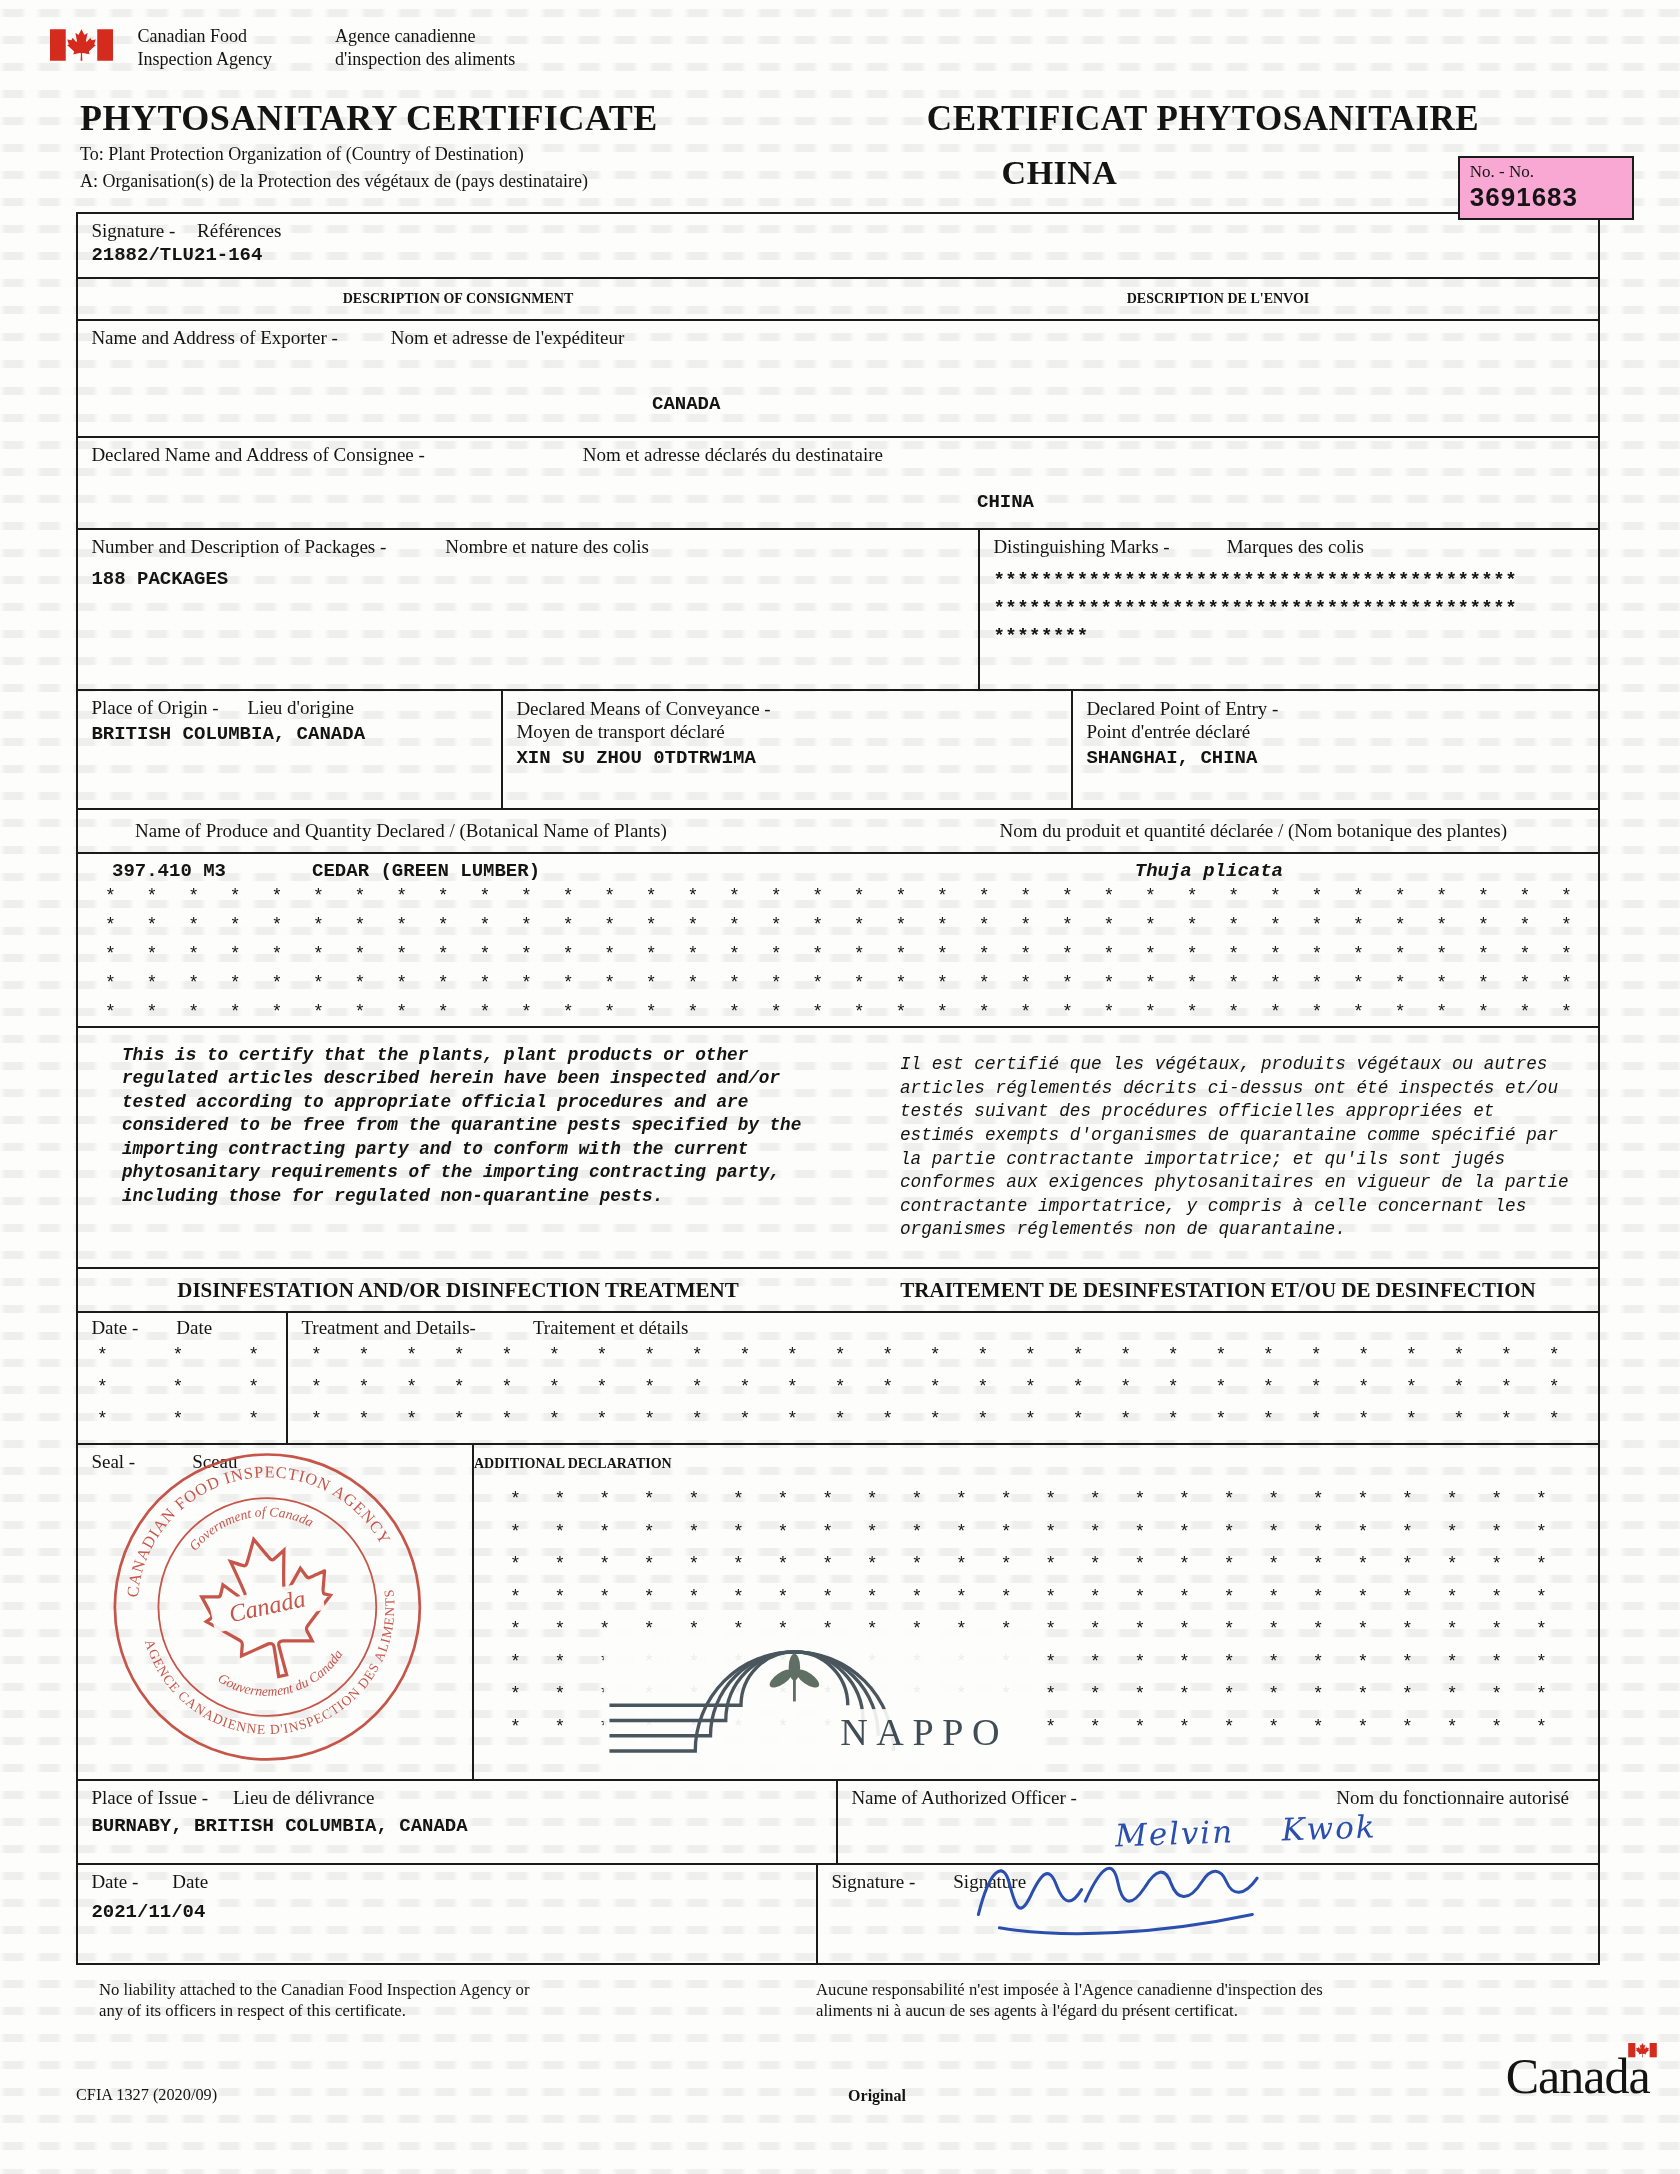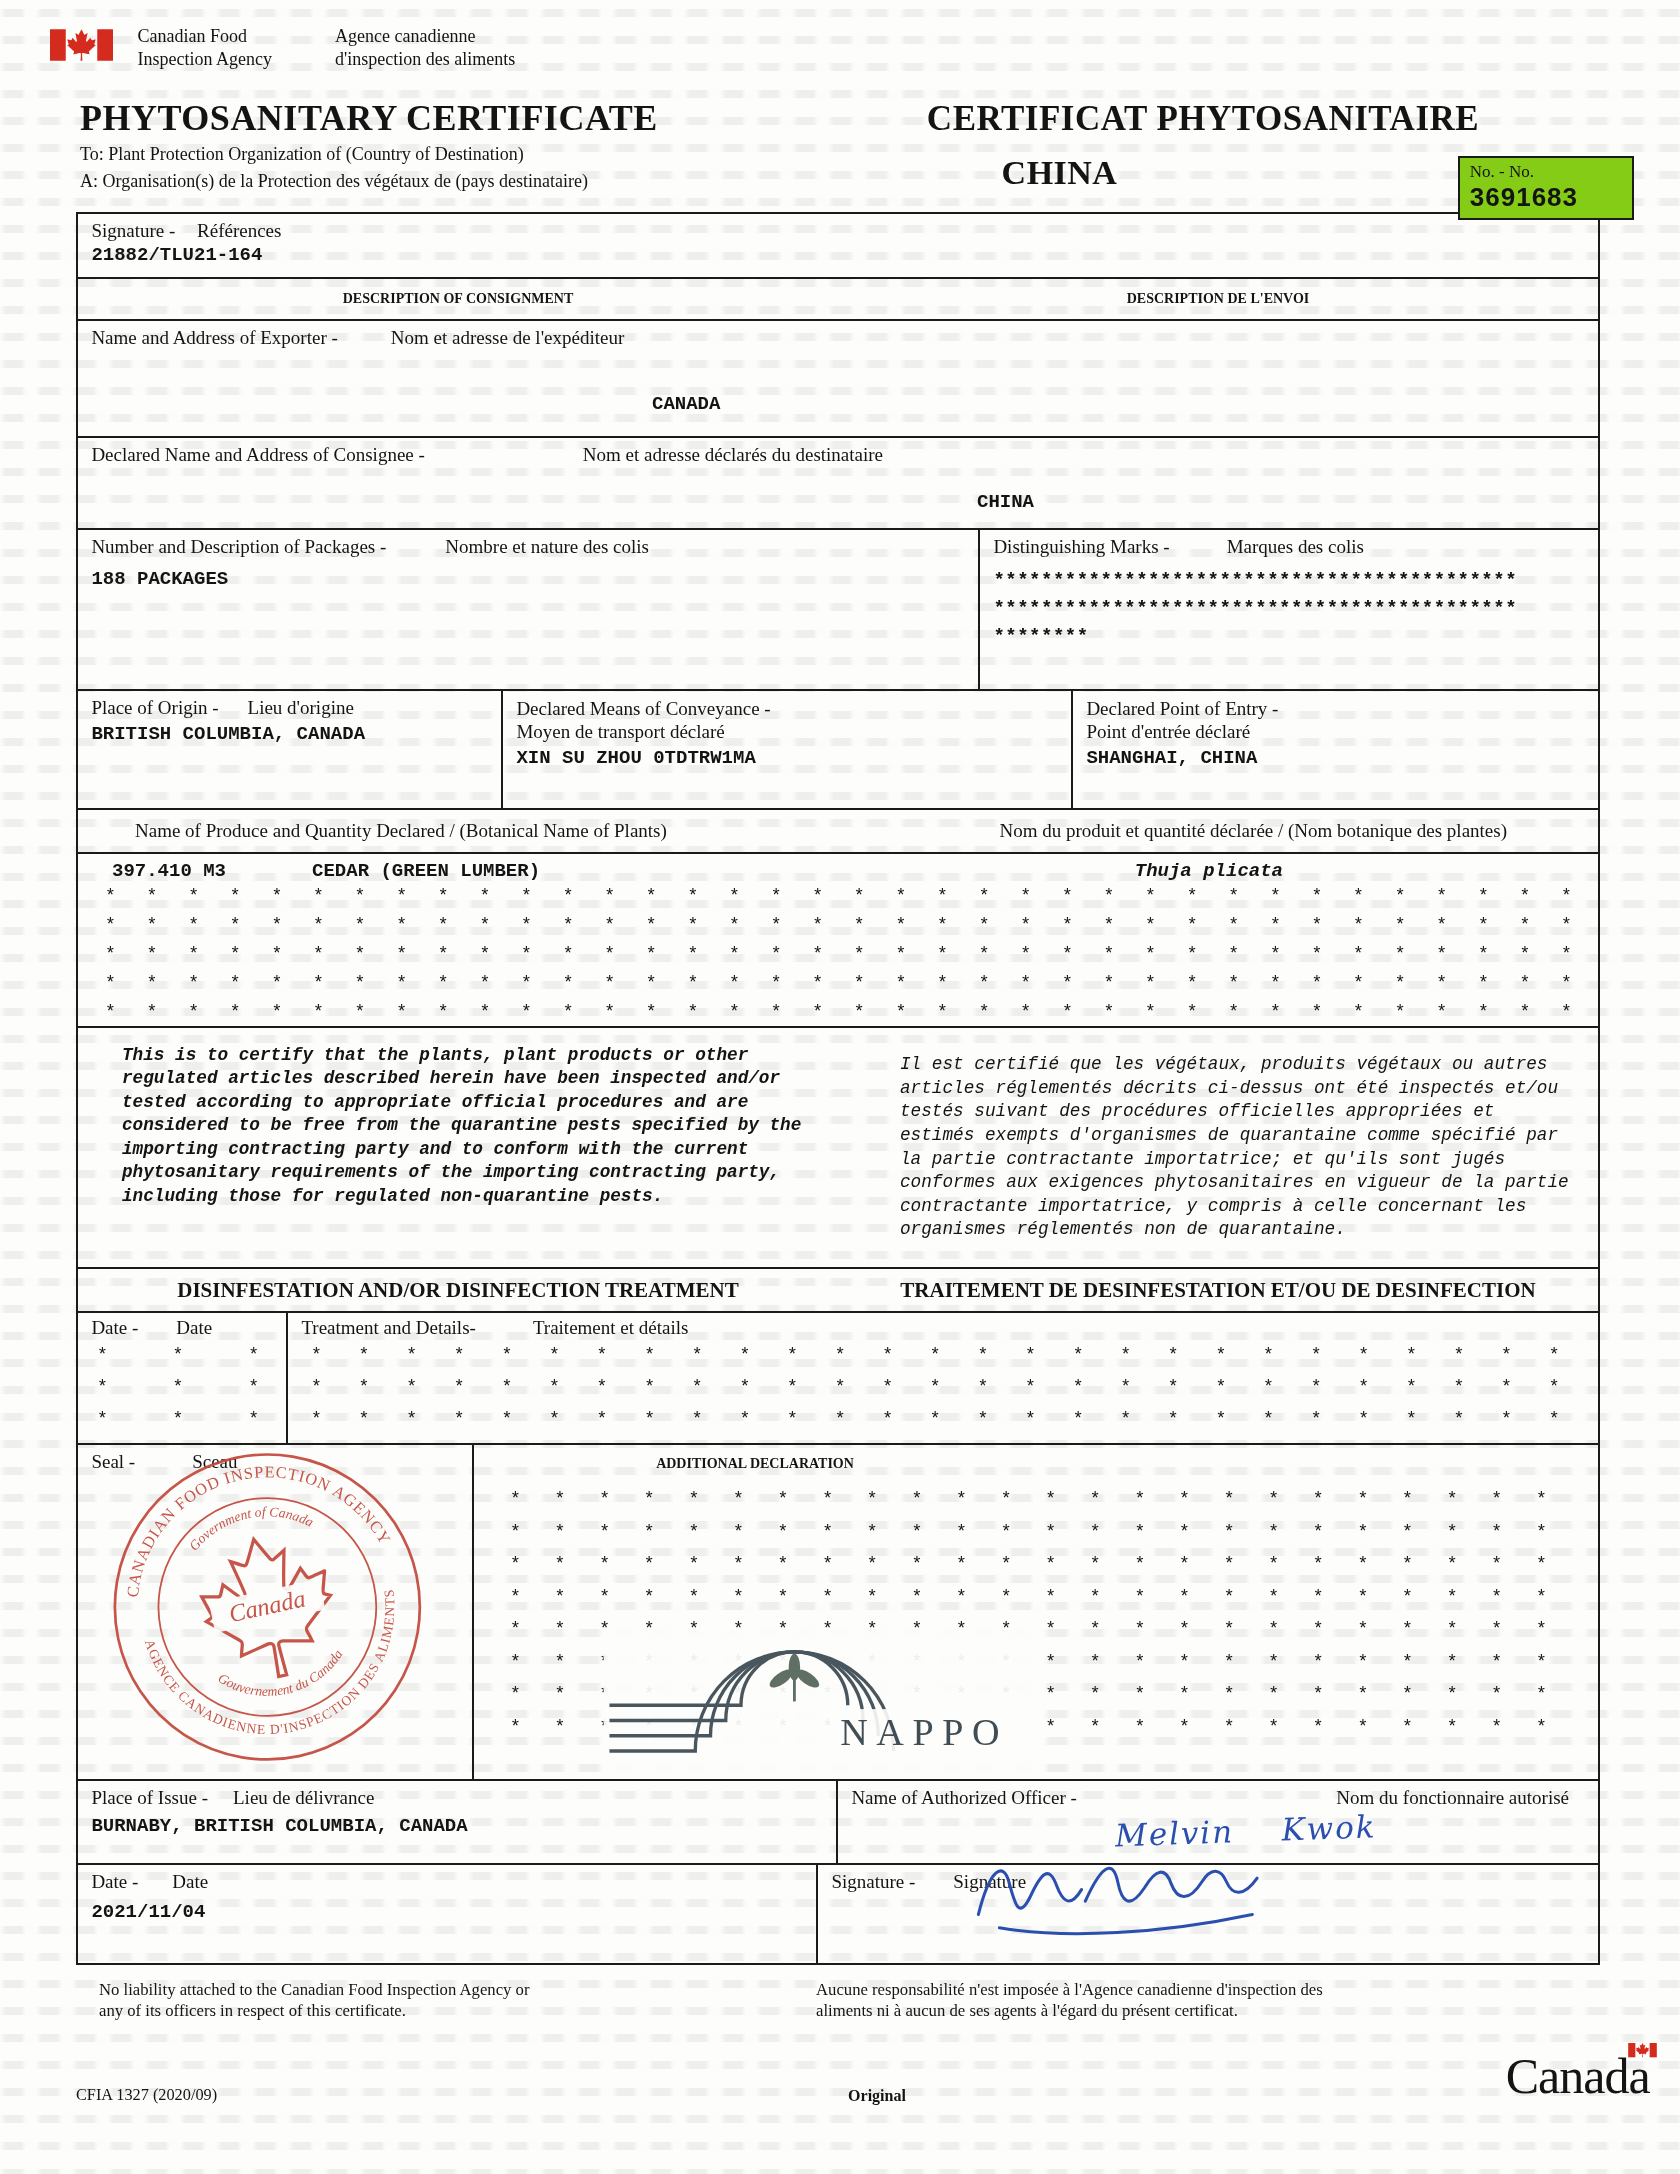--- a/index.html
+++ b/index.html
@@ -22,21 +22,21 @@
   .agency { font-size:18px; line-height:1.25; }
   .agency.fr { margin-left:38px; }
 
   .title-block { position:relative; display:flex; margin-top:27px; }
   .title-left { width:726px; padding-left:38px; }
   .title-left h1 { margin:0; font-size:36px; letter-spacing:0.5px; }
   .to-line { margin:3.8px 0 0 0; font-size:18px; line-height:1.3; }
   .title-right { flex:1; text-align:center; padding-top:1.9px; }
   .title-right h1 { margin:0; font-size:35px; letter-spacing:0.5px; }
   .title-right .country { margin-top:15.3px; margin-right:287px; font-size:34px; }
-  .no-box { position:absolute; right:3.8px; top:59px; width:176px; border:2.4px solid #1b1b1b; padding:3.8px 9.6px 5.7px 9.6px; background:#84cc16; }
+  .no-box { position:absolute; right:3.8px; top:59px; width:176px; border:2.4px solid #1b1b1b; padding:3.8px 9.6px 5.7px 9.6px; background:#f9a8d4; }
   .no-lbl { font-size:17px; }
   .no-val { font-family:"Liberation Sans", sans-serif; font-weight:bold; font-size:26px; letter-spacing:1px; }
 
   
   .doc-table { width:1524px; margin:19px 0 0 34px; border:2.9px solid #1b1b1b; background:transparent; }
   .row { border-bottom:2.4px solid #1b1b1b; position:relative; }
   .row:last-child { border-bottom:none; }
   .cells { display:flex; height:100%; }
   .cell { height:100%; }
   .cell + .cell { border-left:2.4px solid #1b1b1b; }
@@ -98,21 +98,21 @@
   .treat-lbl { display:flex; font-size:19px; padding:3.8px 0 0 13.4px; }
   .treat-ast { font-family:"Liberation Mono","DejaVu Sans Mono",monospace; font-size:18px; line-height:32px; white-space:nowrap; overflow:hidden; }
   .c-date .treat-ast { padding-left:19px; word-spacing:54px; }
   .c-det .treat-ast { padding-left:23px; word-spacing:26px; }
 
   .r-sealdecl { height:336px; display:flex; }
   .c-seal { width:394px; position:relative; }
   .c-decl { flex:1; position:relative; }
   .stamp-wrap { margin:-34px 0 0 7.6px; transform:rotate(-12deg); opacity:0.92; }
   .decl-head { display:flex; align-items:center; height:38px; }
-  .decl-head .half { width:50%; text-align:center; }
+  .decl-head .half { width:50%; text-align:left; }
   .decl-ast { font-family:"Liberation Mono","DejaVu Sans Mono",monospace; font-size:18px; line-height:32.5px; white-space:nowrap; overflow:hidden; padding-left:36px; word-spacing:23px; }
   .nappo { position:absolute; left:129px; bottom:3.8px; }
 
   .r-issue { height:84px; display:flex;gap:20px; }
   .c-place { width:738px; }
   .c-officer { flex:1; }
   .c-place .val { margin:5.7px 0 0 13.4px; }
   .officer-lblrow { display:flex; font-size:19px; padding:5.7px 29px 0 13.4px; justify-content:space-between; }
   .handwriting { font-family:"DejaVu Serif", serif; font-style:italic; font-size:31px; color:#2b4fae; letter-spacing:1.9px; word-spacing:36px; transform:rotate(-2deg); margin:0 0 0 277px; }
 

